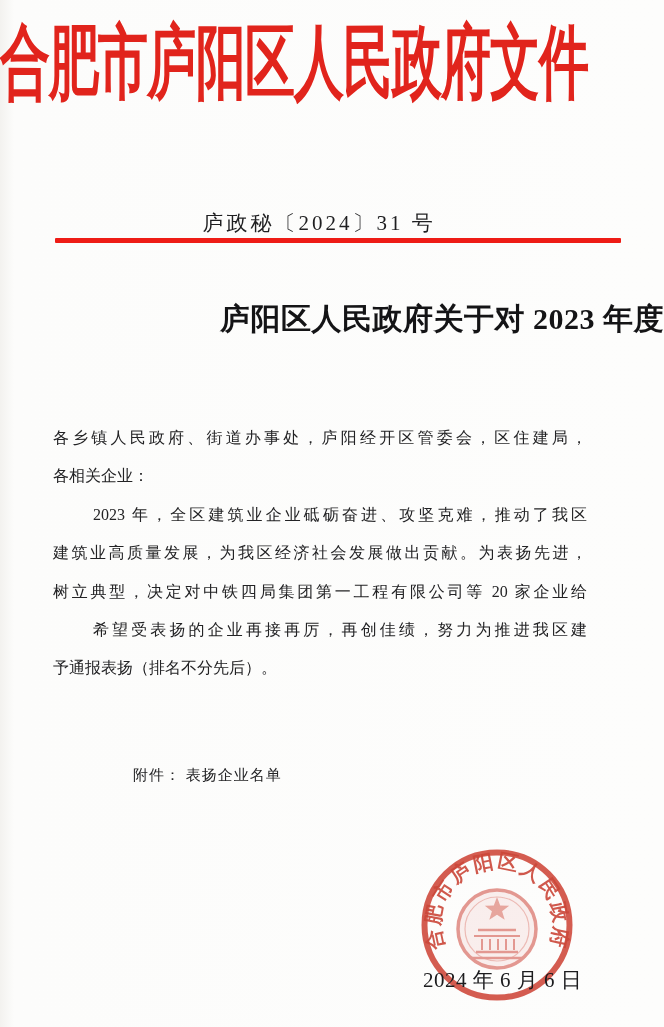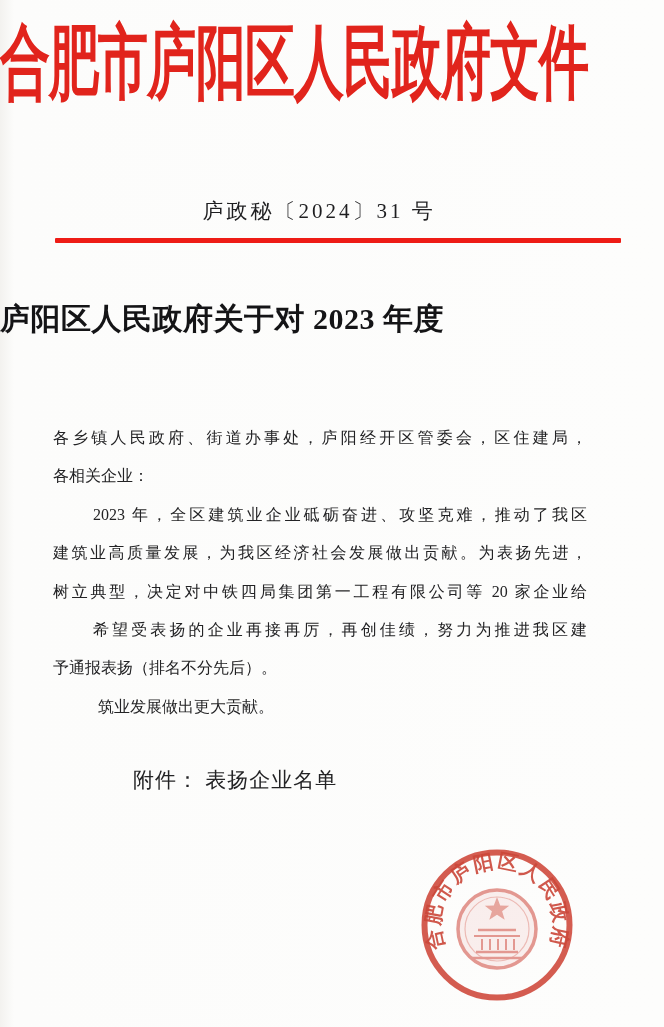--- a/index.html
+++ b/index.html
@@ -32,37 +32,37 @@
     font-size:50px;
     font-weight:900;
     letter-spacing:-1px;
     line-height:1.05;
     transform:scaleY(1.62);
     transform-origin:center top;
     white-space:nowrap;
   }
   
   .doc-number{
-    position:absolute;top:197px;left:0;right:26px;
+    position:absolute;top:209px;left:0;right:26px;
     text-align:center;
     font-size:21px;
     letter-spacing:3px;
     color:#1e1e20;
   }
   
   .red-rule{
     position:absolute;left:55px;top:238px;
     width:566px;height:5px;
     background:var(--rule-red);
     border-radius:1px;
   }
   
   .doc-title{
     position:absolute;top:297px;left:0;right:0;
-    text-align:left;
+    text-align:right;
     font-size:30px;
     font-weight:bold;
     line-height:43px;
     color:var(--title-black);
     letter-spacing:0.5px;
   }
   
   .body-text{
     position:absolute;left:53px;top:419px;width:534px;
     font-size:16px;
@@ -76,21 +76,21 @@
   .body-text .line.just{
     white-space:normal;
     text-align:justify;
     text-align-last:justify;
   }
   .ind-1{padding-left:40px;}
   .ind-2{padding-left:45px;}
   
   .attachment{
     position:absolute;left:133px;top:766px;
-    font-size:21px;
+    font-size:15px;
     color:var(--body-black);
     letter-spacing:1px;
   }
   
   .seal{
     position:absolute;left:412px;top:840px;
     width:170px;height:170px;
     mix-blend-mode:multiply;
     opacity:0.93;
   }
@@ -123,21 +123,20 @@
   <div class="body-text">
     <div class="line just">各乡镇人民政府、街道办事处，庐阳经开区管委会，区住建局，</div>
     <div class="line">各相关企业：</div>
 
     <div class="line just ind-1">2023 年，全区建筑业企业砥砺奋进、攻坚克难，推动了我区</div>
     <div class="line just">建筑业高质量发展，为我区经济社会发展做出贡献。为表扬先进，</div>
     <div class="line just">树立典型，决定对中铁四局集团第一工程有限公司等 20 家企业给</div>
     <div class="line just ind-1">希望受表扬的企业再接再厉，再创佳绩，努力为推进我区建</div>
 
     <div class="line">予通报表扬（排名不分先后）。</div>
-    <div class="line ind-2">筑业发展做出更大贡献。</div>
   </div>
 
   <div class="attachment">附件： 表扬企业名单</div>
 
   <svg class="seal" viewBox="0 0 170 170">
     <defs>
       <path id="sealArc" d="M 33.3 109.1 A 57 57 0 1 1 136.7 109.1" fill="none"></path>
       <filter id="soft">
           <feGaussianBlur stdDeviation="0.35"></feGaussianBlur>
         </filter>
@@ -158,14 +157,15 @@
       <circle cx="85" cy="89" r="32" stroke-width="1.2" opacity="0.6"></circle>
       <path d="M85 57 L88.2 65.5 L97.2 65.8 L90.1 71.2 L92.7 79.8 L85 74.7 L77.3 79.8 L79.9 71.2 L72.8 65.8 L81.8 65.5 Z" fill="#cd392b" stroke="none" opacity="0.85"></path>
       <path d="M66 90 L104 90" stroke-width="2.5"></path>
       <path d="M62 96 L108 96" stroke-width="2"></path>
       <path d="M70 99 L70 110 M78 99 L78 110 M86 99 L86 110 M94 99 L94 110 M102 99 L102 110" stroke-width="2"></path>
       <path d="M64 112 L106 112" stroke-width="2.5"></path>
       <path d="M60 118 L110 118" stroke-width="2.5"></path>
     </g>
   </svg>
 
+  <div class="date-line">2024 年 6 月 6 日</div>
 
 </div>
 
 </body></html>

